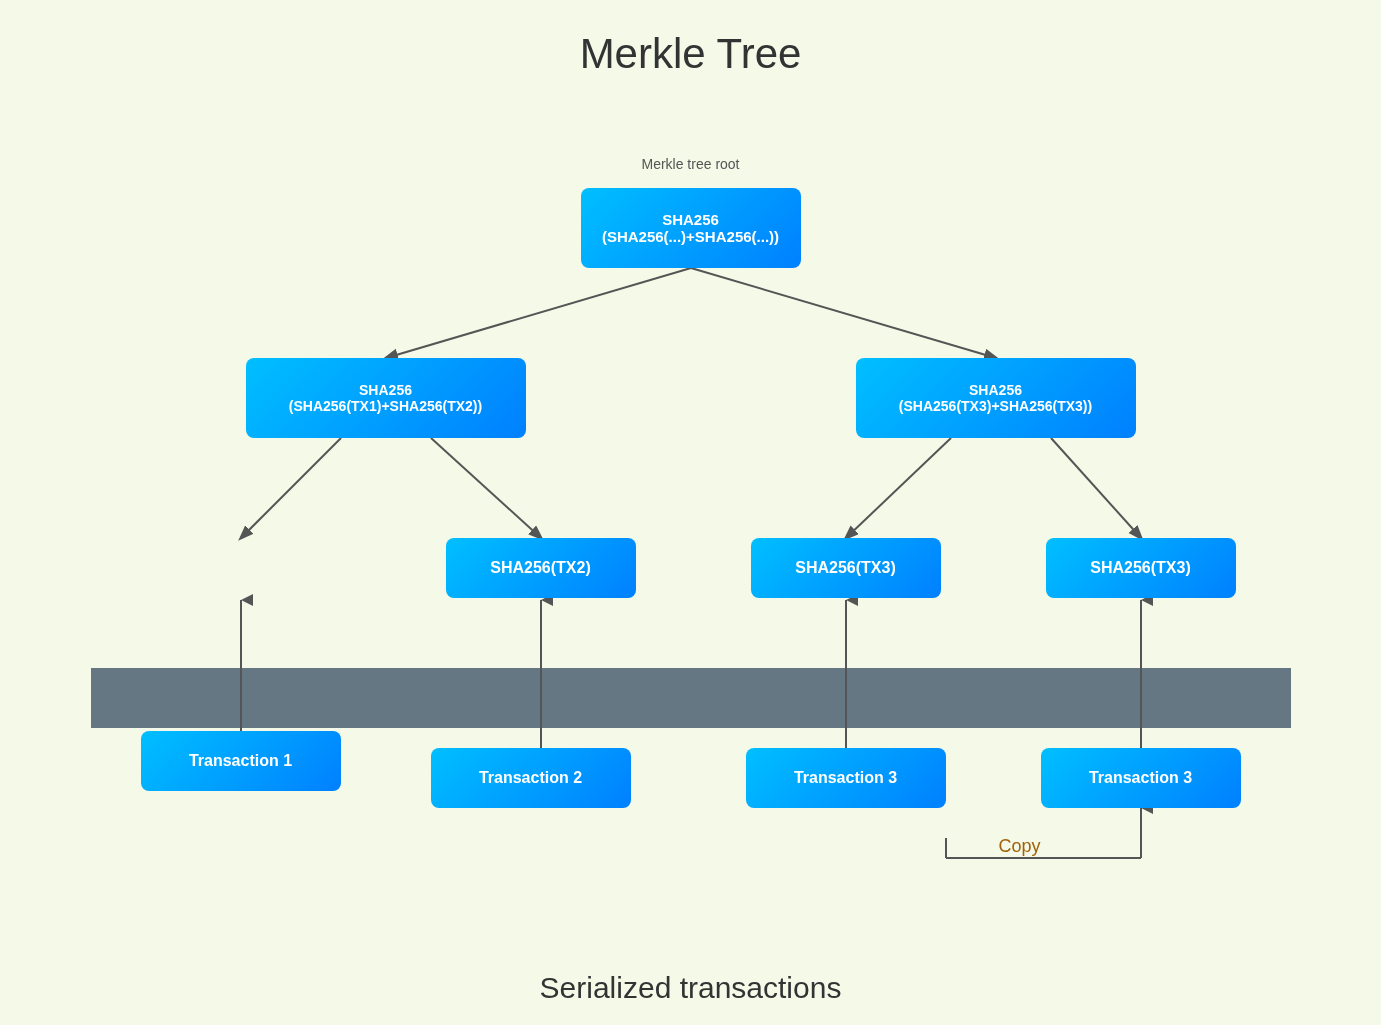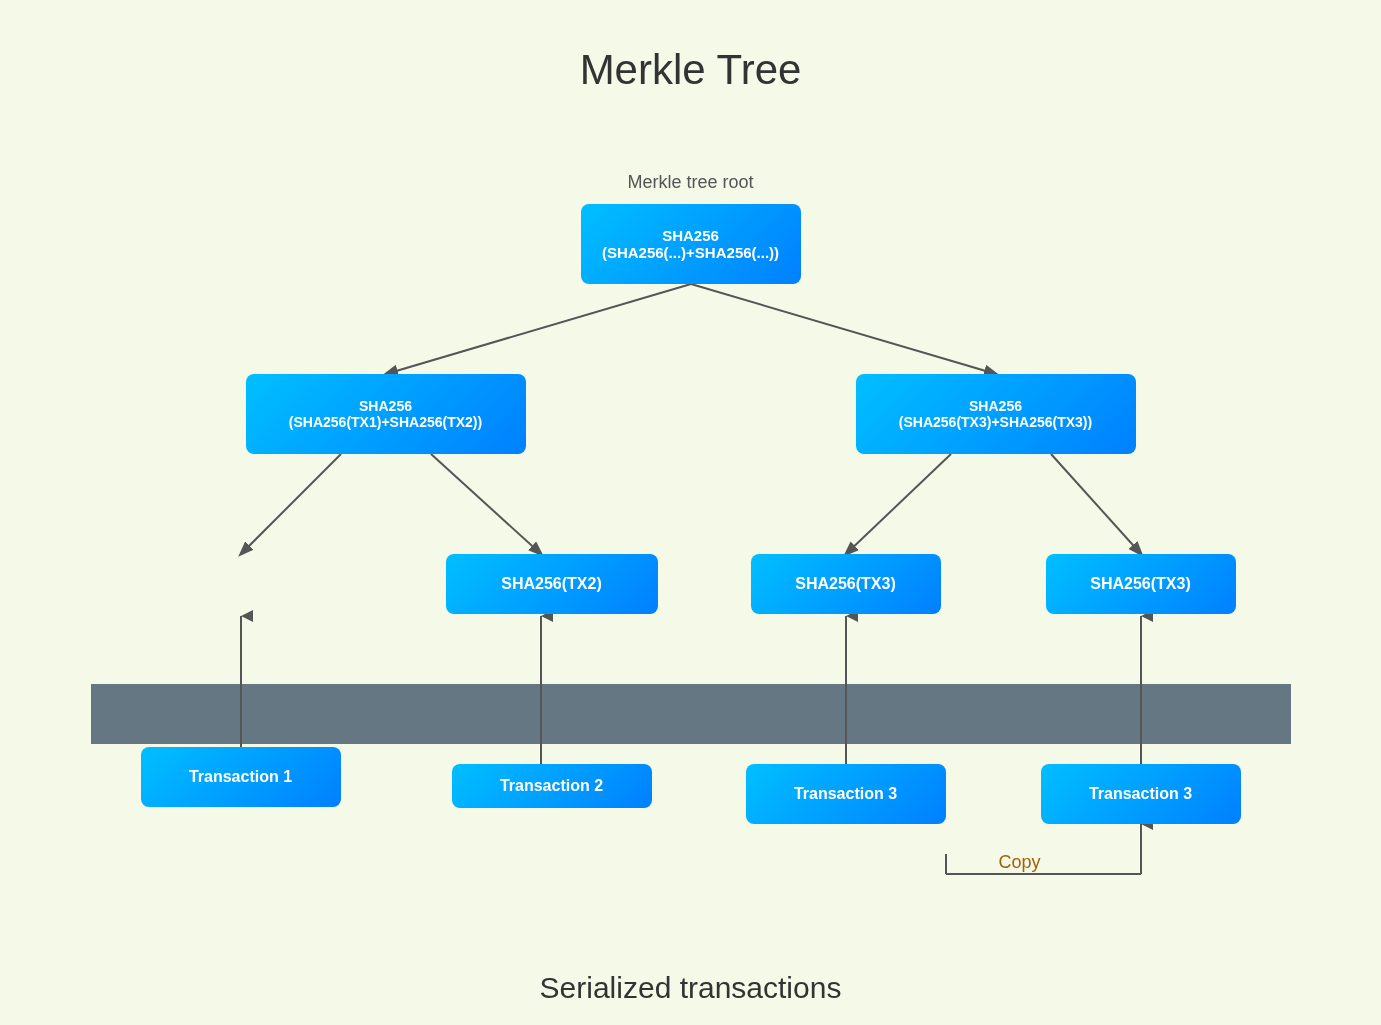--- a/index.html
+++ b/index.html
@@ -11,21 +11,21 @@
       display: flex;
       flex-direction: column;
       align-items: center;
       overflow: hidden;
     }
 
     .page-title {
       font-size: 42px;
       font-weight: 300;
       color: #333;
-      margin-top: 46px;
+      margin-top: 30px;
       margin-bottom: 30px;
     }
 
     .diagram-container {
       position: relative;
       width: 1200px;
       flex: 1;
     }
 
     
@@ -68,21 +68,21 @@
     }
 
     .node-tx1 {
       width: 190px;
       height: 60px;
       left: 55px;
       top: 430px;
     }
 
     .node-tx2 {
-      width: 212px;
+      width: 190px;
       height: 60px;
       left: 355px;
       top: 430px;
     }
 
     .node-tx3a {
       width: 190px;
       height: 60px;
       left: 660px;
       top: 430px;
@@ -97,22 +97,22 @@
 
     .node-trans1 {
       width: 200px;
       height: 60px;
       left: 50px;
       top: 623px;
     }
 
     .node-trans2 {
       width: 200px;
-      height: 44px;
-      left: 361px;
+      height: 60px;
+      left: 340px;
       top: 640px;
     }
 
     .node-trans3a {
       width: 200px;
       height: 60px;
       left: 655px;
       top: 640px;
     }
 
@@ -123,21 +123,21 @@
       top: 640px;
     }
 
     
     .root-label {
       position: absolute;
       top: 48px;
       left: 490px;
       width: 220px;
       text-align: center;
-      font-size: 18px;
+      font-size: 14px;
       color: #555;
     }
 
     
     .dark-band {
       position: absolute;
       left: 0;
       top: 560px;
       width: 1200px;
       height: 60px;

